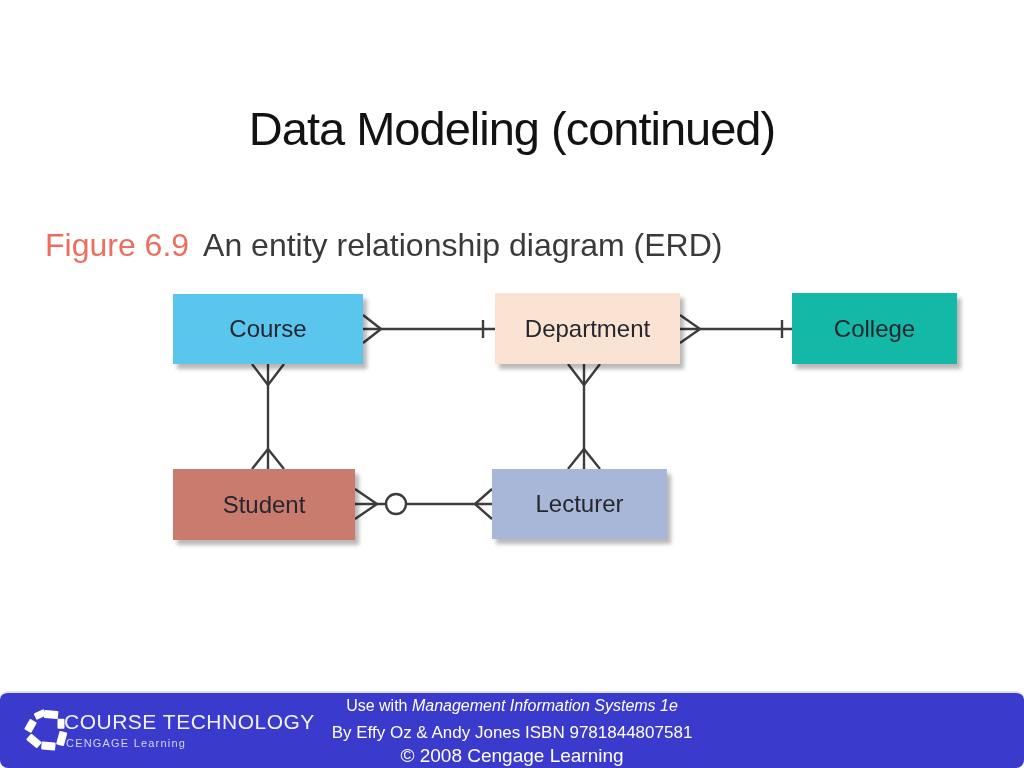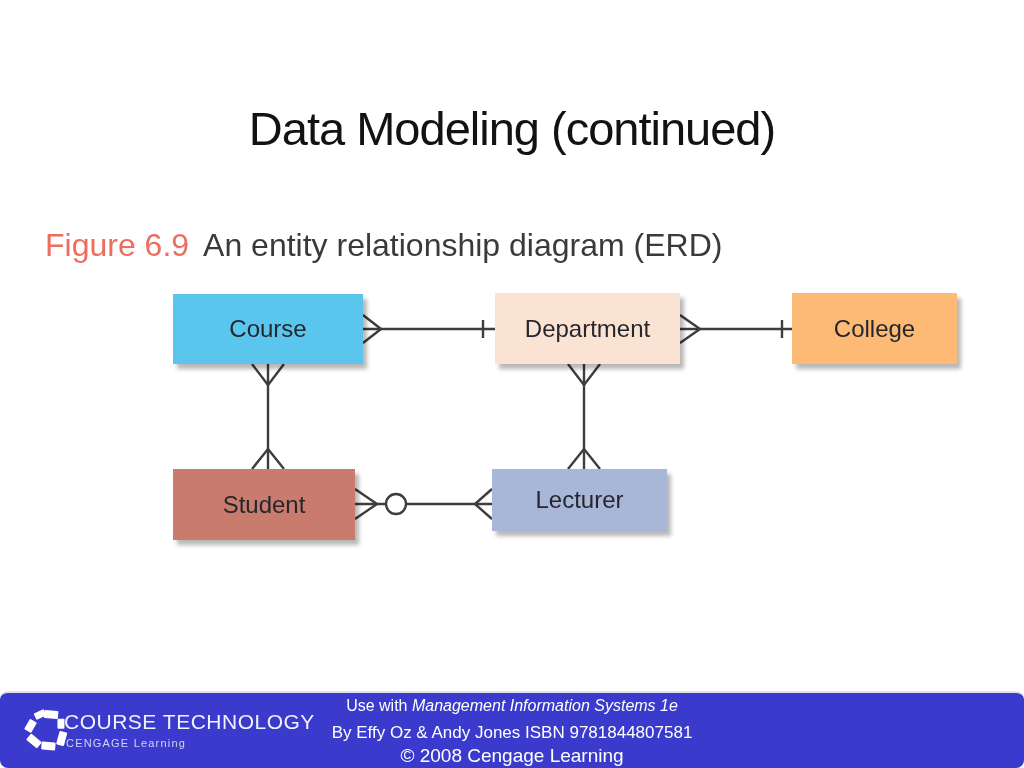--- a/index.html
+++ b/index.html
@@ -24,21 +24,21 @@
   .connectors{position:absolute;left:0;top:0;width:1024px;height:768px;}
   .entity{
     position:absolute;display:flex;align-items:center;justify-content:center;
     font-size:24px;color:#26262e;
     box-shadow:4px 5px 4px rgba(0,0,0,0.28);
   }
   .entity-course    {left:173px;top:294px;width:190px;height:70px;}
   .entity-department{left:495px;top:293px;width:185px;height:71px;}
   .entity-college   {left:792px;top:293px;width:165px;height:71px;}
   .entity-student   {left:173px;top:469px;width:182px;height:71px;}
-  .entity-lecturer  {left:492px;top:469px;width:175px;height:62px;}
+  .entity-lecturer  {left:492px;top:469px;width:175px;height:70px;}
   
   .footer{
     position:absolute;left:0;bottom:0;width:1024px;height:75px;
     background:#3a3acd;border-top:2px solid #e2e2ee;color:#ffffff;border-radius:8px;
   }
   .logo{position:absolute;left:20px;top:8px;width:300px;height:60px;}
   .star{position:absolute;left:0;top:2px;width:52px;height:52px;}
   .star span{
     position:absolute;left:20px;top:23px;width:14px;height:8px;
     background:#ffffff;border-radius:1px;
@@ -102,21 +102,21 @@
       <path d="M584,449 L568,469 M584,449 L600,469"></path>
     </g>
   </svg>
 
   <div class="entity entity-course" style="background-color: rgb(90, 198, 238);">
     <span>Course</span>
   </div>
   <div class="entity entity-department" style="background-color: rgb(251, 227, 211);">
     <span>Department</span>
   </div>
-  <div class="entity entity-college" style="background-color: #fdba74;">
+  <div class="entity entity-college" style="background-color: #14b8a6;">
     <span>College</span>
   </div>
   <div class="entity entity-student" style="background-color: rgb(201, 123, 110);">
     <span>Student</span>
   </div>
   <div class="entity entity-lecturer" style="background-color: rgb(168, 182, 216);">
     <span>Lecturer</span>
   </div>
 
   <div class="footer" style="background-color: rgb(58, 58, 205);">

